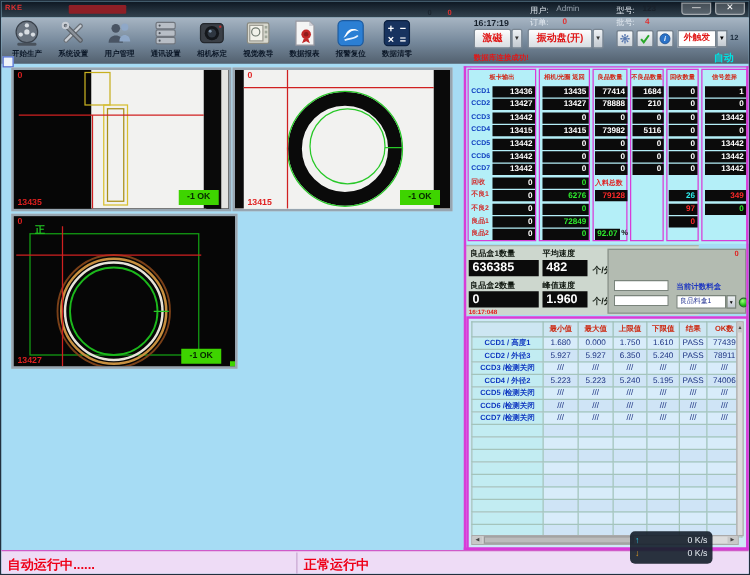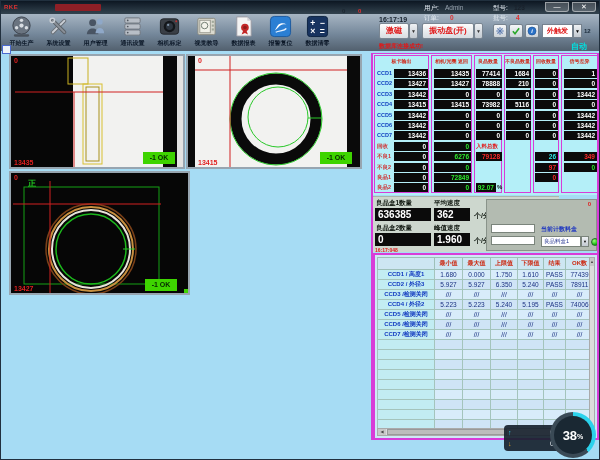--- a/index.html
+++ b/index.html
@@ -418,21 +418,21 @@
           <div class="sg-cell" style="left: 2px; top: 96.2px; width: 33px; color: rgb(255, 42, 42);">349</div>
           <div class="sg-cell" style="left: 2px; top: 106.6px; width: 33px; color: rgb(46, 232, 46);">0</div>
         </div>
       </div>
   </div>
 
   <div id="speed-panel">
     <span class="sp-label" style="left:3px;top:2px">良品盒1数量</span>
     <span class="sp-label" style="left:61px;top:2px">平均速度</span>
     <div class="sp-box" style="left:2px;top:11px;width:56px">636385</div>
-    <div class="sp-box" style="left:61px;top:11px;width:36px">362</div>
+    <div class="sp-box" style="left:61px;top:11px;width:36px">482</div>
     <span class="sp-unit" style="left:101px;top:14px">个/分钟</span>
     <span class="sp-label" style="left:3px;top:27px">良品盒2数量</span>
     <span class="sp-label" style="left:61px;top:27px">峰值速度</span>
     <div class="sp-box" style="left:2px;top:36px;width:56px">0</div>
     <div class="sp-box" style="left:61px;top:36px;width:36px">1.960</div>
     <span class="sp-unit" style="left:101px;top:39px">个/分钟</span>
     <span id="sp-stamp">16:17:048</span>
     <div id="counter-box">
       <span id="cb-corner">0</span>
       <div class="cb-input" style="top:24px"></div>
@@ -615,31 +615,30 @@
         <div class="arrow">▲</div>
       </div>
     <div id="hscroll">
       <div class="hs-arrow" style="left:0">◀</div>
       <div id="hs-thumb"></div>
       <div class="hs-arrow" style="right:0">▶</div>
     </div>
   </div>
 
 
+  <div id="statusbar">
+    <span class="sb-text" style="left:5px">自动运行中......</span>
+    <div id="sb-div"></div>
+    <span class="sb-text" style="left:242px">正常运行中</span>
+  </div>
 
   <div id="net-pill">
     <div class="net-row">
         <span class="net-up">↑</span>
         <span>0 K/s</span>
       </div>
     <div class="net-row">
         <span class="net-down">↓</span>
         <span>0 K/s</span>
       </div>
   </div>
-  <div id="pct-circle">
-    <div id="pct-inner">
-      <span class="big">38</span>
-      <span class="small">%</span>
-    </div>
-  </div>
 
 </div>
 
 </body></html>

